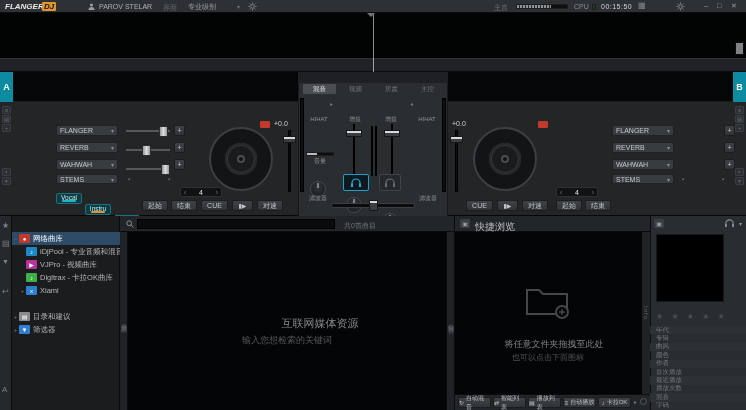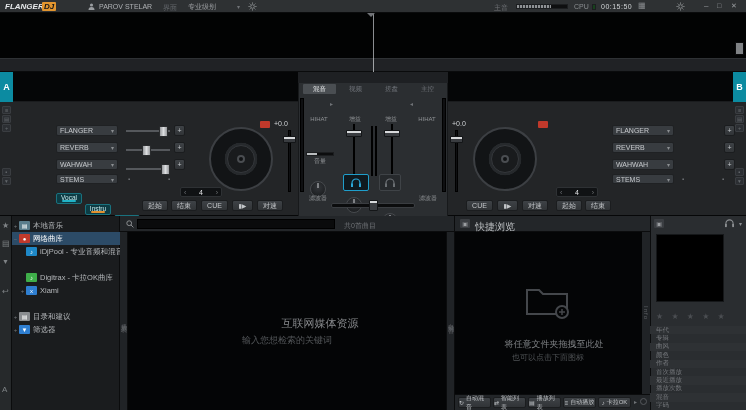--- a/index.html
+++ b/index.html
@@ -292,39 +292,38 @@
   <div class="a railbtn" style="left:735px;top:177px;width:9px;height:8px;">▾</div>
 
   <div class="a" style="left:0;top:216px;width:12px;height:194px;background:#26292b;border-right:1px solid #0b0c0d;"></div>
   <span class="a" style="left:2px;top:222px;font-size:8px;color:#7f8386;line-height:1;">★</span>
   <span class="a" style="left:2px;top:240px;font-size:8px;color:#7f8386;line-height:1;">▤</span>
   <span class="a" style="left:2px;top:258px;font-size:7px;color:#7f8386;line-height:1;">▼</span>
   <span class="a" style="left:2px;top:288px;font-size:8px;color:#7f8386;line-height:1;">↩</span>
   <span class="a" style="left:2px;top:386px;font-size:8px;color:#7f8386;line-height:1;">A</span>
 
   <div class="a" style="left:12px;top:216px;width:108px;height:194px;background:#1a1c1e;border-right:1px solid #0b0c0d;"></div>
-  <div class="a srow" style="left:12px;top:219px;width:108px;">
-      <span class="pfx">+</span>
-      <span class="ic" style="background: rgb(90, 125, 140);">
-        <i style="font-style:normal">▤</i>
-      </span>
-      <span>本地音乐</span>
-    </div>
   <div class="a srow" style="left:12px;top:232px;width:108px;background:#2c4b67;color:#fff;">
       <span class="pfx">−</span>
       <span class="ic" style="background: rgb(192, 57, 43);">
         <i style="font-style:normal">●</i>
       </span>
       <span>网络曲库</span>
     </div>
   <div class="a srow" style="left:12px;top:245px;width:108px;padding-left:14px;">
       <span class="ic" style="background: rgb(30, 136, 199);">
         <i style="font-style:normal">♪</i>
       </span>
       <span>iDjPool - 专业音频和混音</span>
+    </div>
+  <div class="a srow" style="left:12px;top:258px;width:108px;padding-left:14px;">
+      <span class="ic" style="background: rgb(181, 51, 155);">
+        <i style="font-style:normal">▶</i>
+      </span>
+      <span>VJPro - 视频曲库</span>
     </div>
   <div class="a srow" style="left:12px;top:284px;width:108px;padding-left:7px;">
       <span class="pfx">+</span>
       <span class="ic" style="background: rgb(47, 127, 209);">
         <i style="font-style:normal">x</i>
       </span>
       <span>Xiami</span>
     </div>
   <div class="a srow" style="left:12px;top:271px;width:108px;padding-left:14px;">
       <span class="ic" style="background: rgb(63, 174, 74);">

